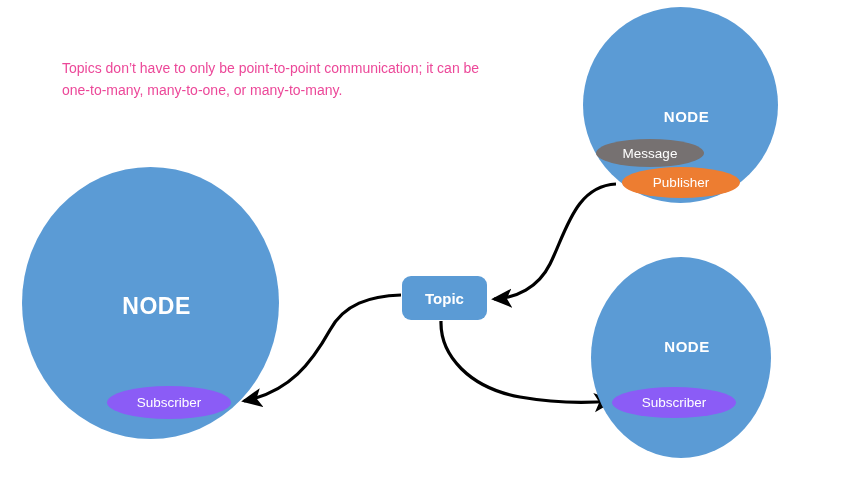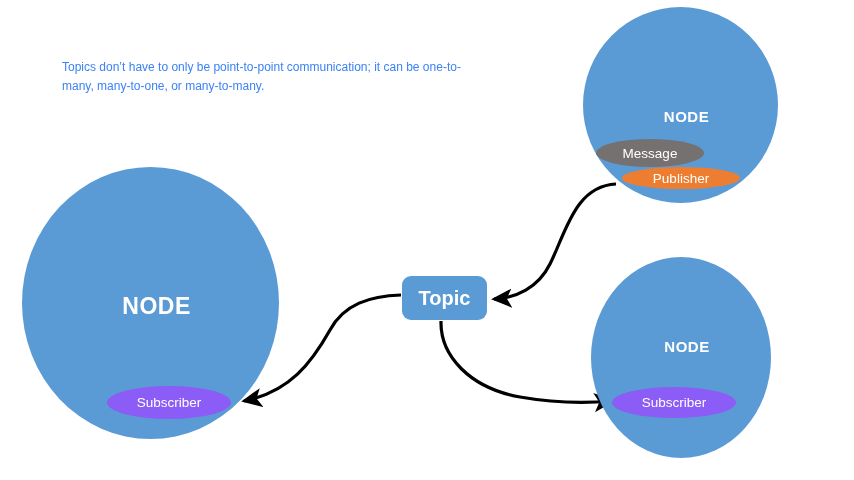--- a/index.html
+++ b/index.html
@@ -21,23 +21,23 @@
     top: 0;
     width: 854px;
     height: 480px;
     pointer-events: none;
   }
   .caption {
     position: absolute;
     left: 62px;
     top: 58px;
     width: 420px;
-    font-size: 12px;
+    font-size: 14px;
     line-height: 1.55;
-    color: #3b82f6;
+    color: #ec4899;
     white-space: pre-line;
   }
   .node-circle {
     position: absolute;
     border-radius: 50%;
     background: #5b9bd5;
   }
   .node-label {
     position: absolute;
     left: 12px;
@@ -62,40 +62,40 @@
   .pill-publisher { background: #ed7d31; }
   .pill-subscriber { background: #8b5cf6; }
 
   #node-left  { left: 22px; top: 167px; width: 257px; height: 272px; }
   #node-left .node-label { top: 126px; font-size: 23px; }
   #sub-left { left: 107px; top: 386px; width: 124px; height: 33px; }
 
   #node-topright { left: 583px; top: 7px; width: 195px; height: 196px; }
   #node-topright .node-label { top: 101px; font-size: 15px; }
   #pill-message   { left: 596px; top: 139px; width: 108px; height: 28px; }
-  #pill-publisher { left: 622px; top: 167px; width: 118px; height: 22px; }
+  #pill-publisher { left: 622px; top: 167px; width: 118px; height: 31px; }
 
   #node-botright { left: 591px; top: 257px; width: 180px; height: 201px; }
   #node-botright .node-label { top: 81px; font-size: 15px; }
   #sub-botright { left: 612px; top: 387px; width: 124px; height: 31px; }
 
   #topic-box {
     position: absolute;
     left: 402px;
     top: 276px;
     width: 85px;
     height: 44px;
     border-radius: 9px;
     background: #5b9bd5;
     display: flex;
     align-items: center;
     justify-content: center;
     color: #ffffff;
     font-weight: bold;
-    font-size: 20px;
+    font-size: 15px;
   }
 </style>
 </head>
 <body>
 
 <div id="canvas">
 
   <div class="caption">Topics don’t have to only be point-to-point communication; it can be one-to-many, many-to-one, or many-to-many.</div>
 
   <svg id="arrow-layer" viewBox="0 0 854 480">

